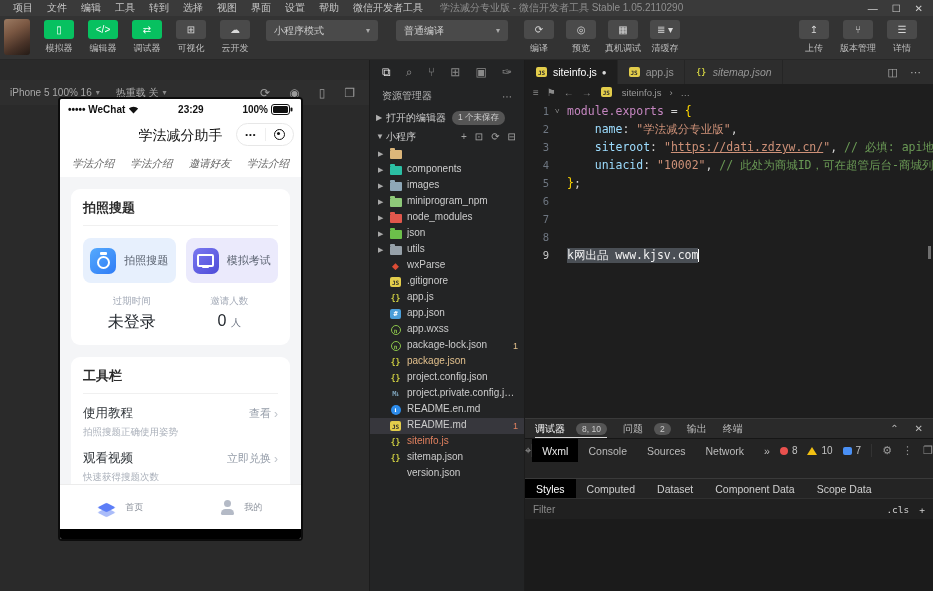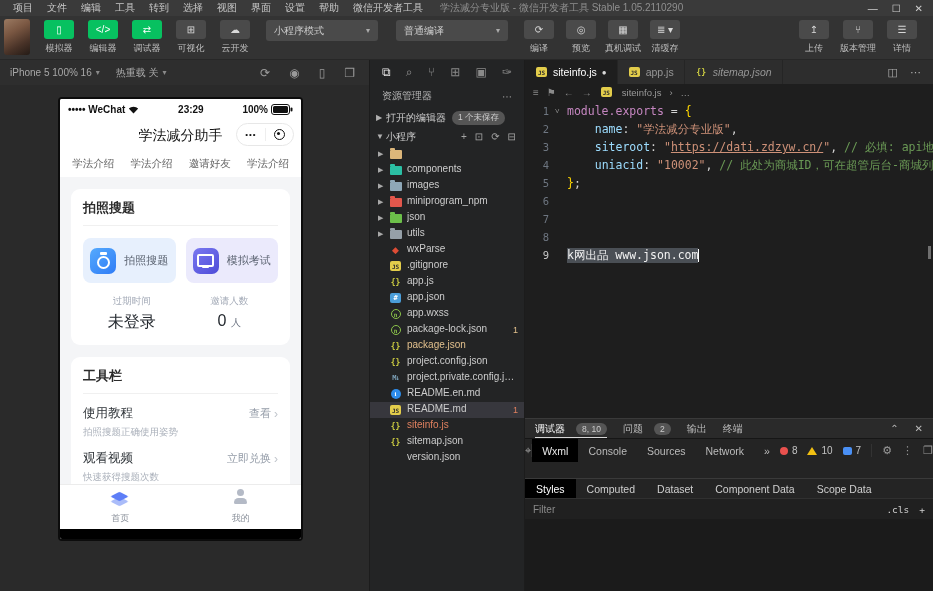--- a/index.html
+++ b/index.html
@@ -32,21 +32,21 @@
   .seg-group { display:flex; }
   .seg-group .tb-btn { margin-right:0; }
   .tb-right { margin-left:auto; display:flex; }
 
   
   .main { flex:1; display:flex; min-height:0; }
 
   
   .sim-panel { width:370px; background:#2a2a2a; border-right:1px solid #1c1c1c; position:relative; flex:0 0 auto;}
   .sim-toolbar { height:25px; display:flex; align-items:center; padding:0 10px;
-    font-size:10px; color:#a8a8a8; background:#2e2e2e; }
+    font-size:10px; color:#a8a8a8; background:#2e2e2e;margin-top:20px; }
   .sim-toolbar .caret { font-size:8px; margin:0 0 0 4px; color:#8a8a8a;}
   .sim-tool-icons { margin-left:auto; display:flex; gap:19px; color:#9a9a9a; font-size:12px; padding-right:4px;}
 
   
   .phone { position:absolute; left:58px; top:37px; width:245px; height:444px;
     background:#ffffff; border:2px solid #0c0c0c; border-radius:4px; display:flex;
     flex-direction:column; overflow:hidden; }
   .p-status { height:20px; display:flex; align-items:center; padding:8px 8px;
     font-size:10px; color:#111; font-weight:bold; background:#fff; flex:0 0 auto;}
   .p-status .mid { flex:1; text-align:center; }
@@ -54,21 +54,21 @@
   .p-nav-title { text-align:center; font-size:14px; color:#111; line-height:32px; }
   .capsule { position:absolute; right:7px; top:4px; width:58px; height:23px;
     border:1px solid #e7e7e7; border-radius:12px; background:#fff; display:flex;
     align-items:center; justify-content:space-evenly; }
   .cap-dots { font-size:8px; letter-spacing:1px; color:#111; }
   .cap-div { width:1px; height:13px; background:#eee; }
   .cap-target { width:11px; height:11px; border:1.5px solid #111; border-radius:50%; position:relative; }
   .cap-target::after { content:''; position:absolute; width:3px; height:3px; background:#111;
     border-radius:50%; left:2.2px; top:2.2px; }
   .p-tabs { height:26px; display:flex; align-items:center; justify-content:space-around;
-    font-size:10.5px; color:#666; background:#fff; flex:0 0 auto; padding:0 4px;}
+    font-size:10.5px; color:#666; background:#fff; flex:0 0 auto; padding:0 4px;font-style:italic;}
   .p-body { flex:1; background:#f4f5f7; padding:12px 11px 0; min-height:0;}
   .card { background:#fff; border-radius:9px; padding:10px 12px 12px; }
   .card-title { font-size:13px; font-weight:bold; color:#2b2b2b; padding-bottom:8px;
     border-bottom:1px solid #f0f0f0; }
   .btn-row { display:flex; gap:10px; margin-top:12px; }
   .p-big-btn { flex:1; height:45px; border-radius:8px; display:flex; align-items:center;
     justify-content:center; gap:8px; font-size:11px; color:#5a6270; }
   .p-big-btn.blue { background:#e7f0fd; }
   .p-big-btn.purple { background:#ebeafc; }
   .ic-camera { width:26px; height:26px; border-radius:7px;
@@ -88,21 +88,21 @@
   .stat-label { font-size:9.5px; color:#a2a9b6; margin-bottom:4px; }
   .stat-value { font-size:16px; color:#24292f; }
   .stat-unit { font-size:10px; color:#6b7280; }
   .tool-card { margin-top:12px; }
   .tool-row { display:flex; align-items:center; margin-top:11px; }
   .tool-label { font-size:12.5px; color:#2e3338; }
   .tool-action { margin-left:auto; font-size:11px; color:#949ca8; display:flex; align-items:center; gap:3px;}
   .tool-chevron { color:#c0c5cc; font-size:12px; }
   .tool-sub { font-size:9.5px; color:#aab0ba; margin-top:4px; }
   .p-tabbar { height:45px; background:#fff; border-top:1px solid #ececec; display:flex; flex:0 0 auto;}
-  .p-tab { flex:1; display:flex; flex-direction:column; align-items:center; justify-content:center; gap:8px;}
+  .p-tab { flex:1; display:flex; flex-direction:row; align-items:center; justify-content:center; gap:8px;}
   .p-tab-lbl { font-size:9px; color:#8d939d; }
   .ic-layers { width:20px; height:15px; position:relative; }
   .ic-layers::after { content:''; position:absolute; left:3px; top:6px; width:13px; height:13px;
     background:#aabcf9; transform:rotateX(58deg) rotate(45deg); border-radius:2px;}
   .ic-layers::before { content:''; position:absolute; left:3px; top:1px; width:13px; height:13px;
     background:#5d7ef7; transform:rotateX(58deg) rotate(45deg); border-radius:2px; z-index:1;}
   .ic-person { width:17px; height:15px; position:relative; }
   .ic-person::before { content:''; position:absolute; width:7px; height:7px; border-radius:50%;
     background:#b4bac6; left:5px; top:0; }
   .ic-person::after { content:''; position:absolute; width:13px; height:6px;
@@ -402,20 +402,27 @@
           <div class="tree-row">
             <span class="t-arrow">▶</span>
             <span class="f-ico">
               <span class="f-folder" style="background: rgb(143, 168, 184);"></span>
             </span>
             <span class="t-name">miniprogram_npm</span>
           </div>
           <div class="tree-row">
             <span class="t-arrow">▶</span>
             <span class="f-ico">
+              <span class="f-folder" style="background: rgb(142, 201, 121);"></span>
+            </span>
+            <span class="t-name">node_modules</span>
+          </div>
+          <div class="tree-row">
+            <span class="t-arrow">▶</span>
+            <span class="f-ico">
               <span class="f-folder" style="background: rgb(226, 87, 76);"></span>
             </span>
             <span class="t-name">json</span>
           </div>
           <div class="tree-row">
             <span class="t-arrow">▶</span>
             <span class="f-ico">
               <span class="f-folder" style="background: rgb(108, 192, 74);"></span>
             </span>
             <span class="t-name">utils</span>
@@ -566,21 +573,21 @@
       <div class="code" id="code">
         <div class="oruler"></div>
       <div class="code-line"><span class="gutter">1</span><span class="fold">˅</span><span class="tok-kw">module.exports</span><span class="tok-pln"> = </span><span class="tok-brk">{</span></div>
           <div class="code-line"><span class="gutter">2</span><span class="fold"></span><span class="tok-pln">    </span><span class="tok-prop">name</span><span class="tok-pln">: </span><span class="tok-str">"学法减分专业版"</span><span class="tok-pln">,</span></div>
           <div class="code-line"><span class="gutter">3</span><span class="fold"></span><span class="tok-pln">    </span><span class="tok-prop">siteroot</span><span class="tok-pln">: </span><span class="tok-str">"</span><span class="tok-lnk">https://dati.zdzyw.cn/</span><span class="tok-str">"</span><span class="tok-pln">, </span><span class="tok-cmt">// 必填: api地址</span></div>
           <div class="code-line"><span class="gutter">4</span><span class="fold"></span><span class="tok-pln">    </span><span class="tok-prop">uniacid</span><span class="tok-pln">: </span><span class="tok-str">"10002"</span><span class="tok-pln">, </span><span class="tok-cmt">// 此处为商城ID，可在超管后台-商城列表中查看</span></div>
           <div class="code-line"><span class="gutter">5</span><span class="fold"></span><span class="tok-brk">}</span><span class="tok-pln">;</span></div>
           <div class="code-line"><span class="gutter">6</span><span class="fold"></span></div>
           <div class="code-line"><span class="gutter">7</span><span class="fold"></span></div>
           <div class="code-line"><span class="gutter">8</span><span class="fold"></span></div>
-          <div class="code-line"><span class="gutter cur">9</span><span class="fold"></span><span class="tok-sel">k网出品 www.json.com</span><span class="cursor"></span></div>
+          <div class="code-line"><span class="gutter cur">9</span><span class="fold"></span><span class="tok-sel">k网出品 www.kjsv.com</span><span class="cursor"></span></div>
         </div>
       <div class="dbg-tabs" id="dbg-tabs">
           <span class="dbg-tab active">
             <span>调试器</span>
             <span class="pill-badge">8, 10</span>
           </span>
           <span class="dbg-tab">
             <span>问题</span>
             <span class="pill-badge">2</span>
           </span>

